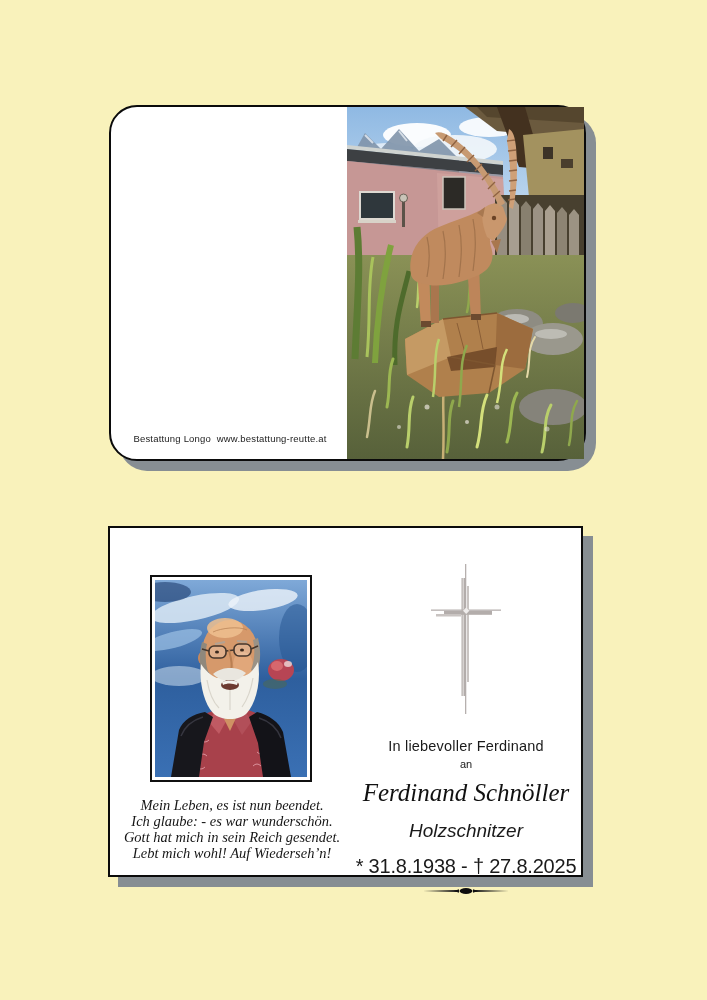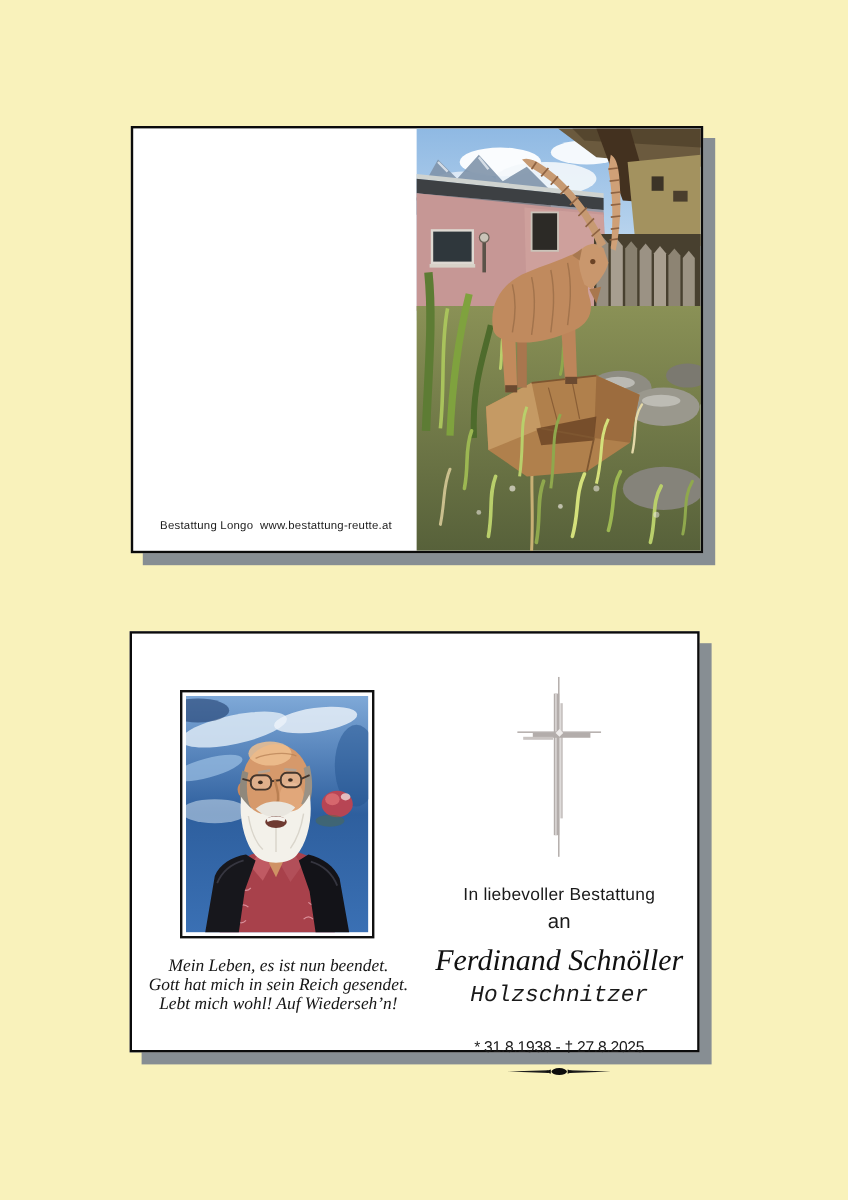--- a/index.html
+++ b/index.html
@@ -10,21 +10,21 @@
     font-family:"Liberation Sans",sans-serif;
     overflow:hidden;
   }
   .card{
     position:absolute;
     background:#ffffff;
     border:2px solid #0b0b0b;
     box-shadow:10px 10px 0 #878e93;
     box-sizing:border-box;
   }
-  #card-front{left:109px;top:105px;width:477px;height:356px;}
+  #card-front{left:109px;top:105px;width:477px;height:356px;border-radius:28px;}
   #card-inside{left:108px;top:526px;width:475px;height:351px;}
 
   .publisher{
     position:absolute;left:0;top:326px;width:238px;
     text-align:center;
     font-size:9.5px;color:#1b1b1b;letter-spacing:.2px;
     white-space:pre;
   }
   .front-photo{
     position:absolute;left:236px;top:0;width:237px;height:352px;
@@ -46,30 +46,30 @@
     color:#161616;
   }
 
   .cross-wrap{position:absolute;left:321px;top:36px;width:70px;height:156px;}
 
   .right-col{
     position:absolute;left:226px;top:210px;width:260px;
     text-align:center;color:#1a1a1a;
   }
   .remember-1{font-size:14.5px;letter-spacing:.2px;}
-  .remember-2{font-size:17px;margin-top:4px;}
+  .remember-2{font-size:11px;margin-top:4px;}
   .deceased-name{
     font-family:"Liberation Serif",serif;font-style:italic;
     font-size:25px;color:#111;margin-top:9px;white-space:nowrap;
   }
   .profession{
-    font-family:Liberation Mono, monospace;font-style:italic;
-    font-size:19px;margin-top:3px;
-  }
-  .life-dates{font-size:13px;margin-top:25px;letter-spacing:-.2px;}
+    font-family:Liberation Sans, sans-serif;font-style:italic;
+    font-size:19px;margin-top:13px;
+  }
+  .life-dates{font-size:20px;margin-top:13px;letter-spacing:-.2px;}
   .divider-wrap{margin-top:7px;line-height:0;}
 </style>
 </head>
 <body>
 
 <div class="card" id="card-front">
 
   <div class="publisher">Bestattung Longo  www.bestattung-reutte.at</div>
 
   <div class="front-photo">
@@ -260,39 +260,40 @@
       <path d="M46,84 C44,100 48,122 58,133 C66,141 84,141 92,133 C102,121 106,100 103,82 C98,92 92,96 88,96 L62,98 C56,96 50,90 46,84 Z" fill="#f3f1ea"></path>
       <path d="M52,100 C54,112 58,122 64,128 M98,98 C96,110 92,120 87,127 M75,104 L75,130" stroke="#d9d5cb" stroke-width="1.2" fill="none"></path>
       <path d="M58,94 C64,89 70,88 75,88 C80,88 86,89 91,93 C86,99 80,101 75,101 C69,101 63,99 58,94 Z" fill="#e9e6df"></path>
       <ellipse cx="75" cy="105" rx="9" ry="5" fill="#6e3a31"></ellipse>
       <path d="M67,102 C72,100 78,100 83,102 L82,105 C77,103 72,103 68,105 Z" fill="#f6f3ee"></path>
     </svg>
   </div>
 
   <div class="poem">
     <div>Mein Leben, es ist nun beendet.</div>
+    <div>Ich glaube: - es war wunderschön.</div>
     <div>Gott hat mich in sein Reich gesendet.</div>
     <div>Lebt mich wohl! Auf Wiederseh’n!</div>
   </div>
 
   <div class="cross-wrap">
     <svg viewBox="0 0 70 156" role="img">
       <rect x="34" y="0" width="1.3" height="150" fill="#b6b0ae"></rect>
       <rect x="30.5" y="14" width="4.5" height="118" fill="#b3adab"></rect>
       <rect x="31.5" y="14" width="1.5" height="118" fill="#d6d2d0"></rect>
       <rect x="36" y="22" width="2" height="96" fill="#c9c4c2"></rect>
       <rect x="0" y="45.5" width="70" height="1.3" fill="#b6b0ae"></rect>
       <rect x="13" y="46.8" width="48" height="4" fill="#b3adab"></rect>
       <rect x="5" y="50" width="25" height="2.5" fill="#c9c4c2"></rect>
       <rect x="33" y="44.5" width="4.5" height="4.5" fill="#efeceb" transform="rotate(45 35.2 46.7)"></rect>
     </svg>
   </div>
 
   <div class="right-col">
-    <div class="remember-1">In liebevoller Bestattung</div>
+    <div class="remember-1">In liebevoller Ferdinand</div>
     <div class="remember-2">an</div>
     <div class="deceased-name">Ferdinand Schnöller</div>
     <div class="profession">Holzschnitzer</div>
     <div class="life-dates">* 31.8.1938 - † 27.8.2025</div>
     <div class="divider-wrap">
       <svg width="90" height="12" viewBox="0 0 90 12" role="img">
         <polygon points="2,6 36,4.9 36,7.1" fill="#1c1c1c"></polygon>
         <polygon points="88,6 54,4.9 54,7.1" fill="#1c1c1c"></polygon>
         <polygon points="33,6 38,4.3 38,7.7" fill="#111111"></polygon>
         <polygon points="57,6 52,4.3 52,7.7" fill="#111111"></polygon>

